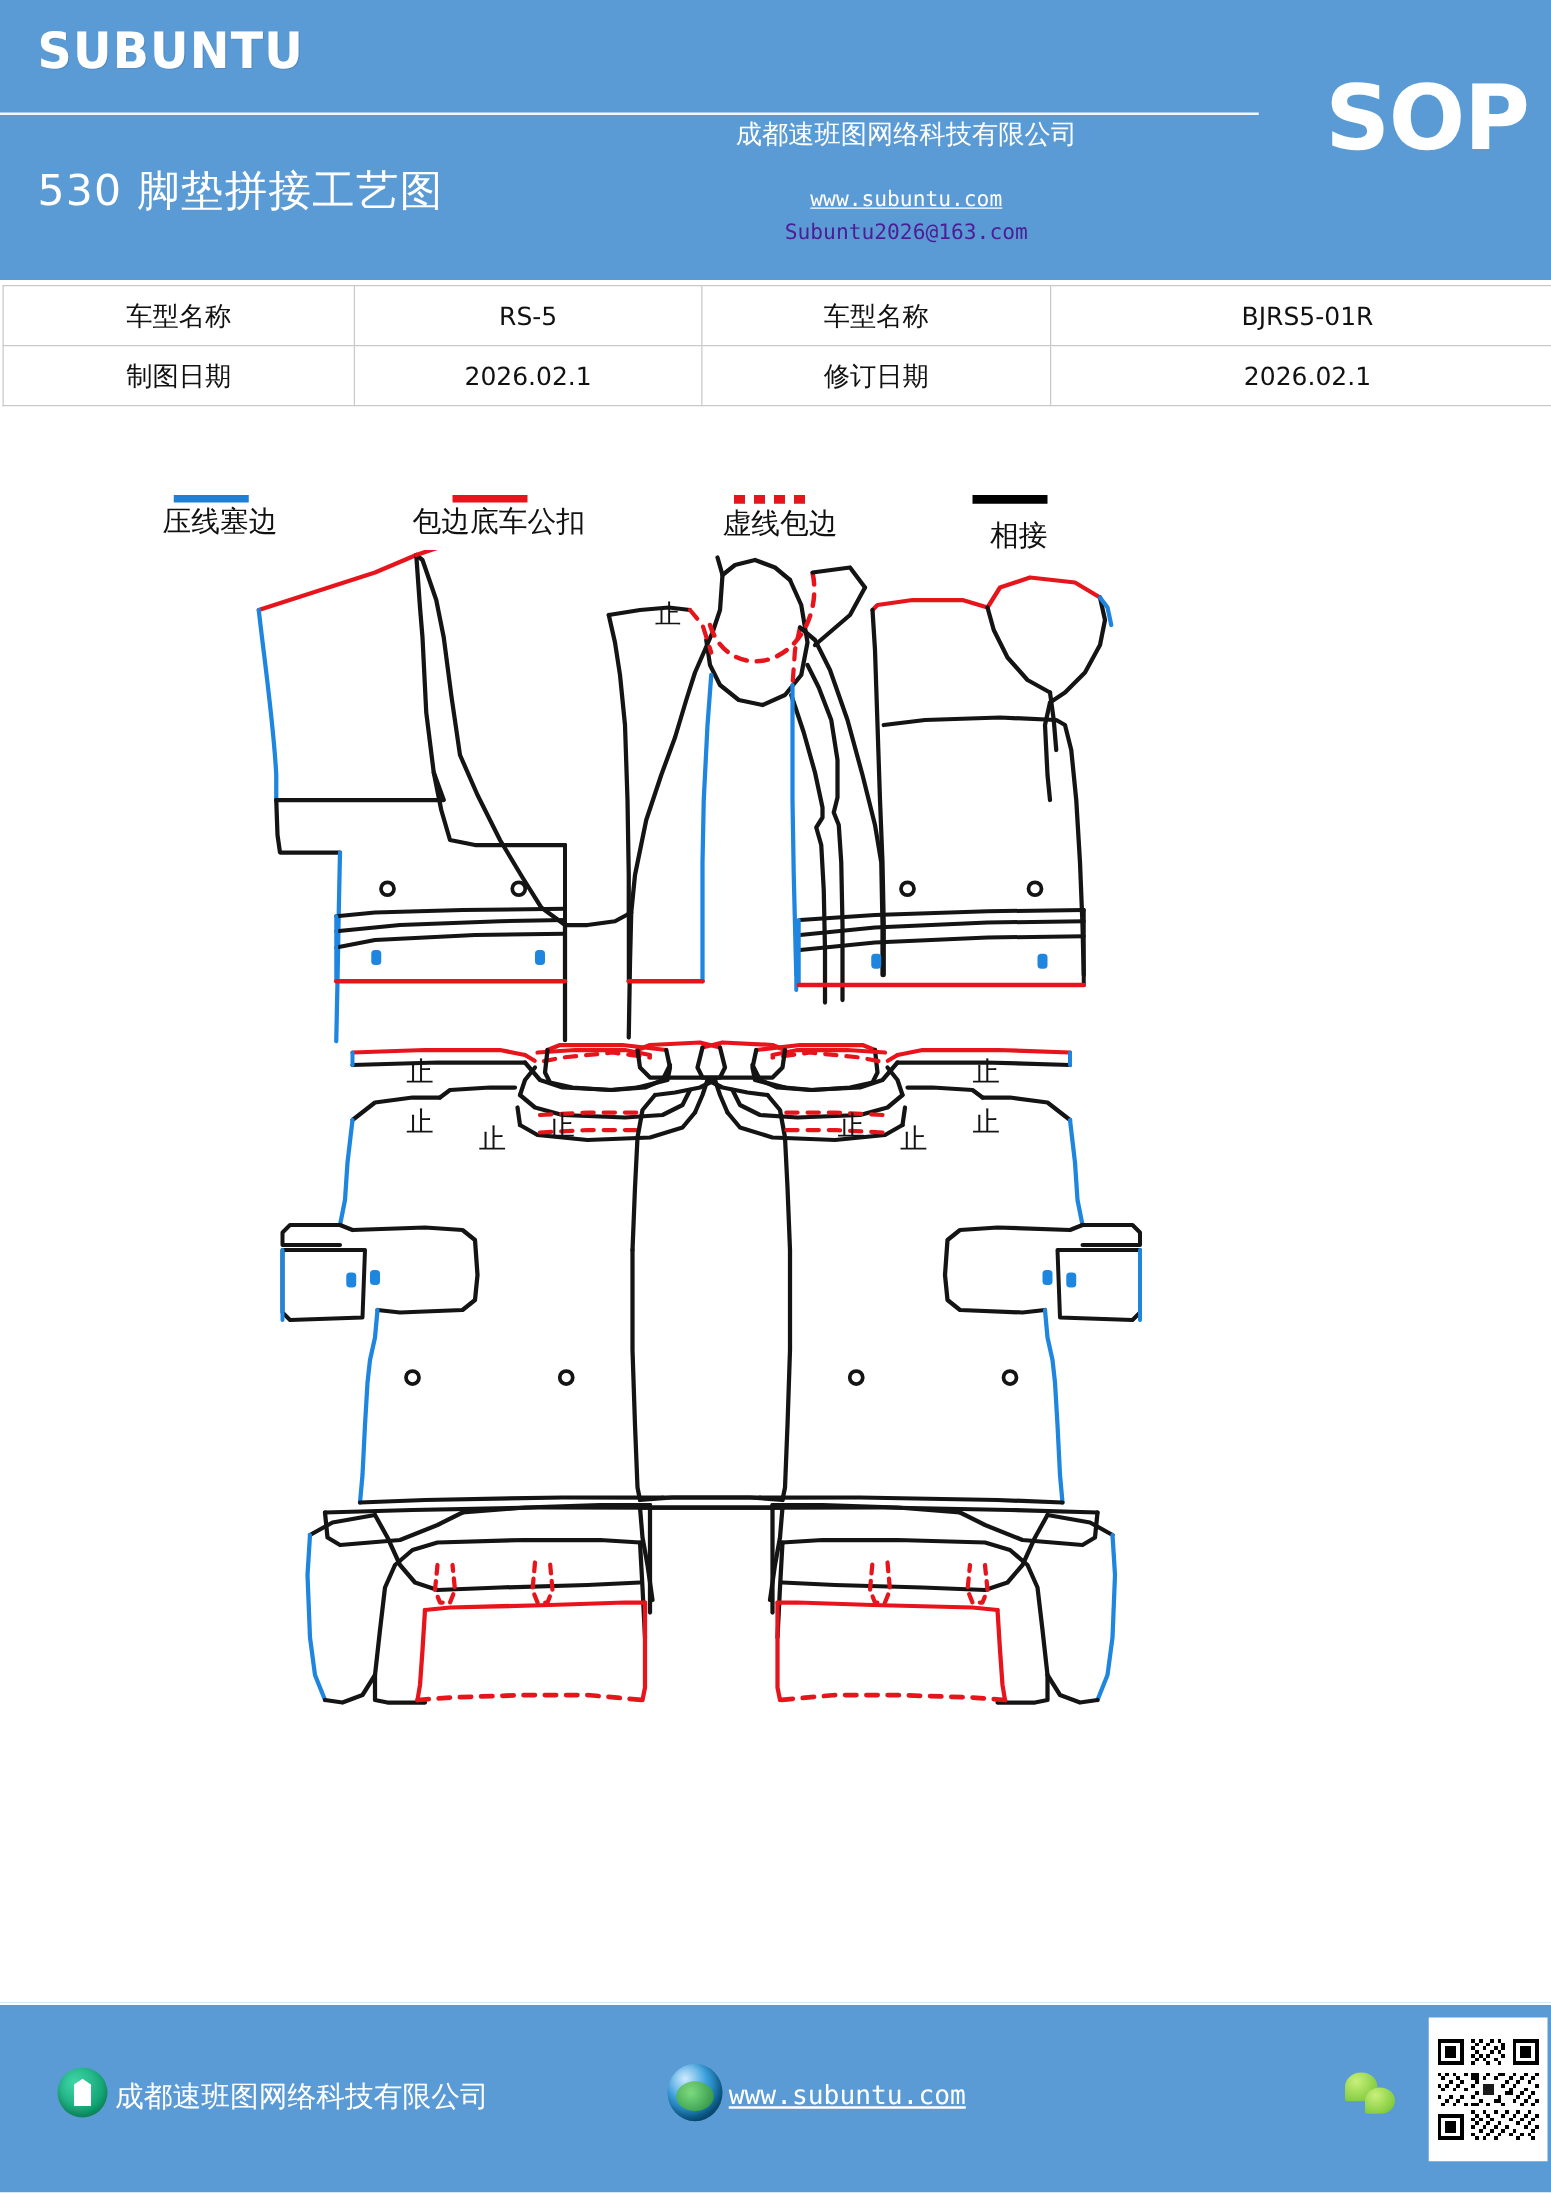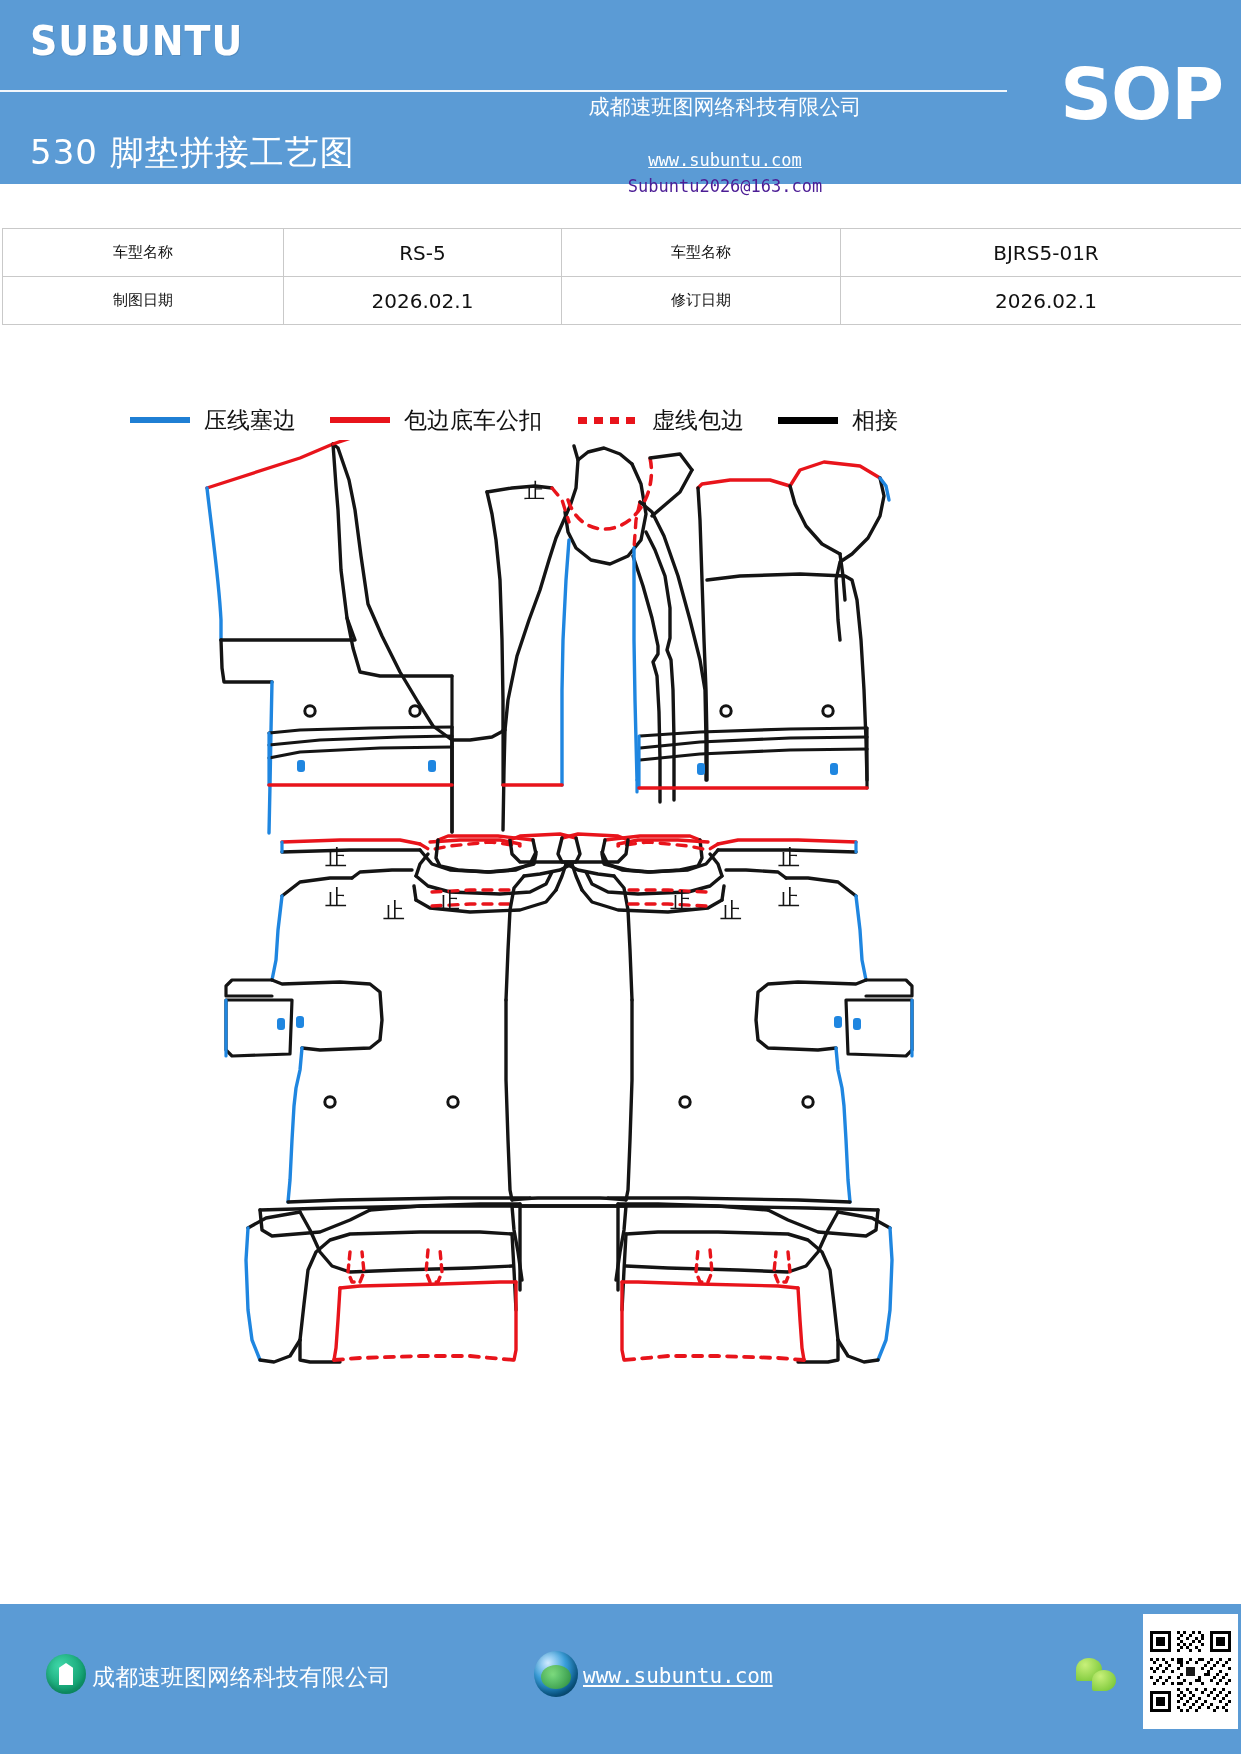--- a/index.html
+++ b/index.html
@@ -7,21 +7,21 @@
     width:1241px;height:1754px;
     background:#ffffff;
     font-family:"Liberation Serif","DejaVu Serif",serif;
     overflow:hidden;
     position:relative;
   }
   .page{position:relative;width:1241px;height:1754px;}
 
   
   .header{
-    position:absolute;left:0;top:0;width:1241px;height:184px;
+    position:absolute;left:0;top:0;width:1241px;height:224px;
     background:#5B9BD5;
   }
   .brand{
     position:absolute;left:30px;top:18px;
     color:#ffffff;
     font-family:"DejaVu Sans","Liberation Sans",sans-serif;
     font-weight:bold;
     font-size:40px;
     letter-spacing:1px;
     transform:scaleX(0.95);
@@ -69,29 +69,29 @@
   }
   .info-table td{
     border:1px solid #c9c9c9;
     height:45px;
     text-align:center;
     vertical-align:middle;
     font-size:20px;
     color:#111;
     font-family:"DejaVu Sans","Liberation Sans",sans-serif;
   }
-  .info-table td.lbl{font-family:"Liberation Serif","DejaVu Serif",serif;font-size:15px;}
+  .info-table td.lbl{font-family:"Liberation Serif","DejaVu Serif",serif;font-size:21px;}
   .col-a{width:278px;} .col-b{width:275px;} .col-c{width:276px;} .col-d{width:408px;}
 
   
   .legend{
     position:absolute;left:0;top:396px;width:1241px;height:48px;
   }
   .legend-item{
-    position:absolute;top:0;display:flex;align-items:center;height:48px;
+    position:absolute;top:0;display:flex;align-items:center;height:48px;flex-direction:column;
   }
   .swatch{display:inline-block;width:60px;height:6px;margin-right:14px;}
   .swatch.blue{background:#1F7FD4;}
   .swatch.red{background:#E8141B;}
   .swatch.black{background:#000000;height:7px;}
   .swatch.dashed{
     height:7px;background:none;
     background-image:repeating-linear-gradient(to right,#E8141B 0 9px,transparent 9px 16px);
   }
   .legend-label{

